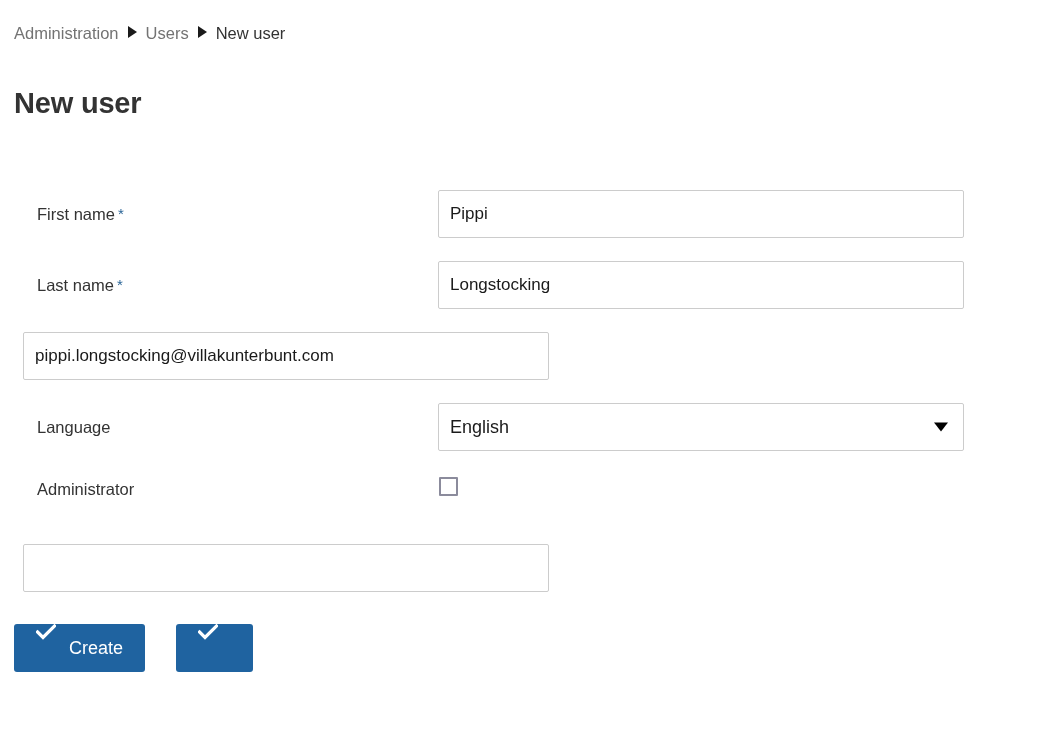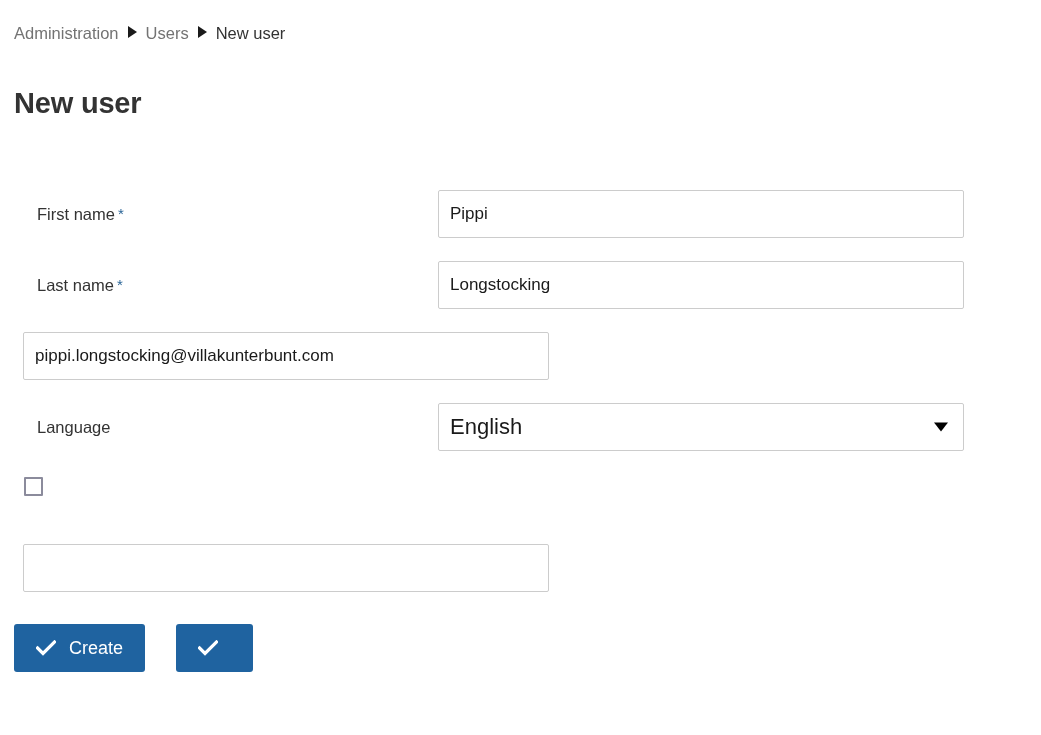--- a/index.html
+++ b/index.html
@@ -132,21 +132,21 @@
     height: 48px;
     background: #ffffff;
     border: 1px solid #cccccc;
     border-radius: 2px;
   }
   .select-value {
     position: absolute;
     left: 11px;
     top: 0;
     line-height: 46px;
-    font-size: 22px;
+    font-size: 18px;
     color: #1a1a1a;
   }
   .select-arrow {
     position: absolute;
     right: 15px;
     top: 50%;
     transform: translateY(-50%);
     width: 0;
     height: 0;
     border-left: 7px solid transparent;
@@ -169,21 +169,21 @@
   .actions {
     position: absolute;
     left: 14px;
     top: 624px;
     display: flex;
     align-items: center;
     gap: 31px;
   }
   .btn {
     display: inline-flex;
-    align-items: center;
+    align-items: flex-start;
     box-sizing: border-box;
     height: 48px;
     padding: 0 22px;
     background: #1f63a0;
     border: none;
     border-radius: 3px;
     color: #ffffff;
     font-family: "Liberation Sans", sans-serif;
     font-size: 18px;
     line-height: 48px;
@@ -253,20 +253,23 @@
       </div>
       <div class="field-control">
         <div class="select-wrap">
           <span class="select-value">English</span>
           <span class="select-arrow"></span>
         </div>
       </div>
     </div>
 
     <div class="form-row row-checkbox">
+      <div class="field-label">
+        <span>Administrator</span>
+      </div>
       <div class="field-control">
         <div class="checkbox"></div>
       </div>
     </div>
 
     <div class="form-row">
       <div class="field-control">
         <input class="text-input" type="text" value="" style="">
       </div>
     </div>

